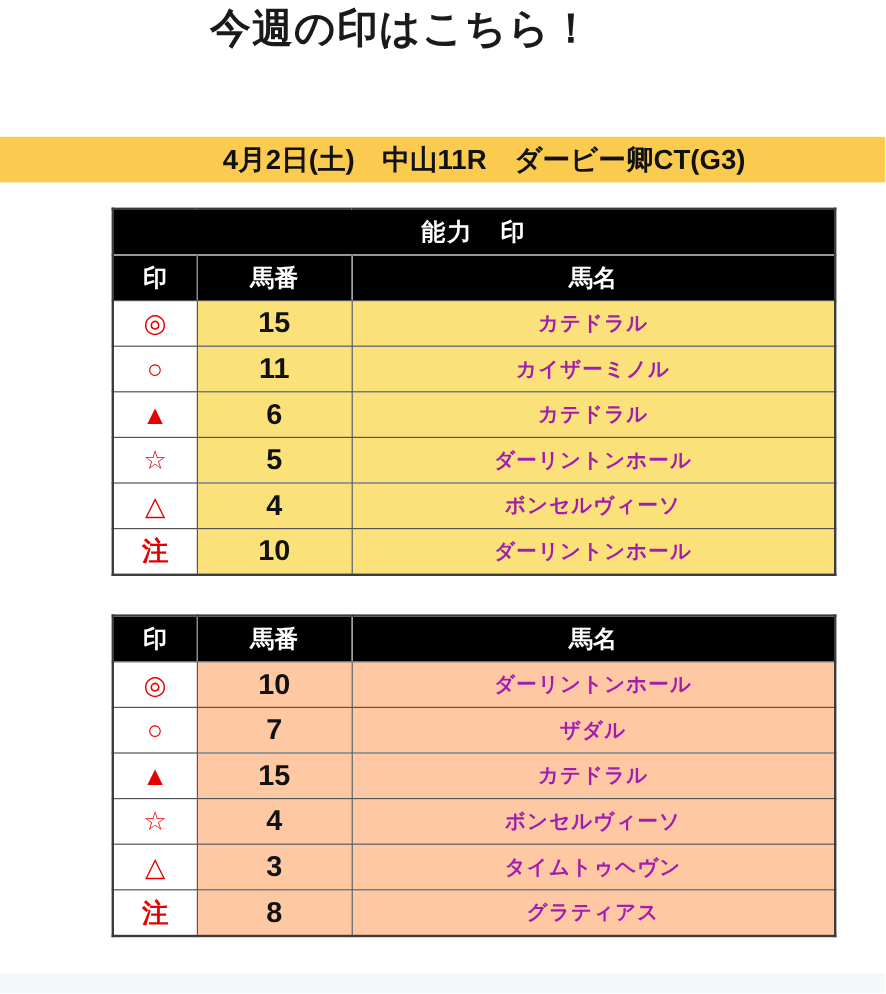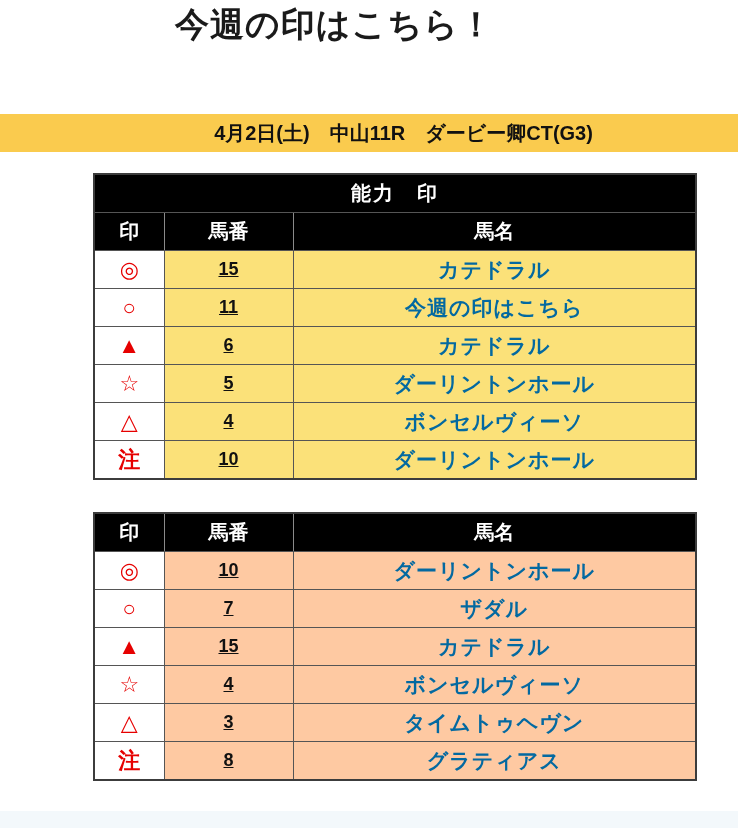--- a/index.html
+++ b/index.html
@@ -34,21 +34,21 @@
     top: 114px;
     left: 0;
     width: 738px;
     height: 38px;
     background: var(--banner-bg, #FACB4E);
     display: flex;
     align-items: center;
     justify-content: center;
     padding-left: 69px;
     box-sizing: border-box;
-    font-size: 20px;
+    font-size: 23px;
     font-weight: bold;
     color: #111111;
   }
   .marks-table {
     position: absolute;
     left: 93px;
     width: 602px;
     border-collapse: collapse;
     table-layout: fixed;
     border: 2px solid #3c3c3c;
@@ -87,29 +87,28 @@
     color: var(--mark-red, #E60000);
     font-size: 22px;
     line-height: 1;
     font-weight: normal;
   }
   .mark-cell.chu {
     font-weight: bold;
     font-size: 22px;
   }
   .num-cell {
-    font-size: 18px;
+    font-size: 24px;
     font-weight: bold;
     color: #111111;
-    text-decoration: underline;
   }
   .name-cell {
-    font-size: 21px;
-    font-weight: bold;
-    color: #0369a1;
+    font-size: 17px;
+    font-weight: bold;
+    color: #a21caf;
     letter-spacing: 1px;
   }
   .t1 .num-cell, .t1 .name-cell { background: var(--table1-row-bg, #FBE179); }
   .t2 .num-cell, .t2 .name-cell { background: var(--table2-row-bg, #FEC9A2); }
   .bottom-strip {
     position: absolute;
     top: 811px;
     left: 0;
     width: 738px;
     height: 17px;
@@ -148,21 +147,21 @@
     </thead>
     <tbody>
         <tr>
           <td class="mark-cell">◎</td>
           <td class="num-cell">15</td>
           <td class="name-cell">カテドラル</td>
         </tr>
         <tr>
           <td class="mark-cell">○</td>
           <td class="num-cell">11</td>
-          <td class="name-cell">今週の印はこちら</td>
+          <td class="name-cell">カイザーミノル</td>
         </tr>
         <tr>
           <td class="mark-cell">▲</td>
           <td class="num-cell">6</td>
           <td class="name-cell">カテドラル</td>
         </tr>
         <tr>
           <td class="mark-cell">☆</td>
           <td class="num-cell">5</td>
           <td class="name-cell">ダーリントンホール</td>

